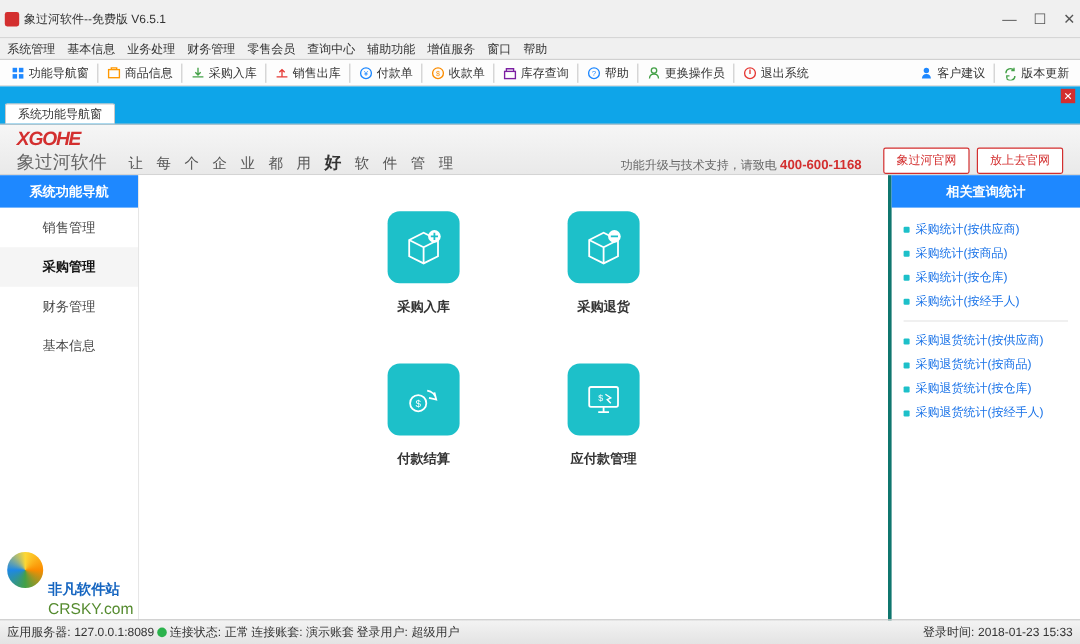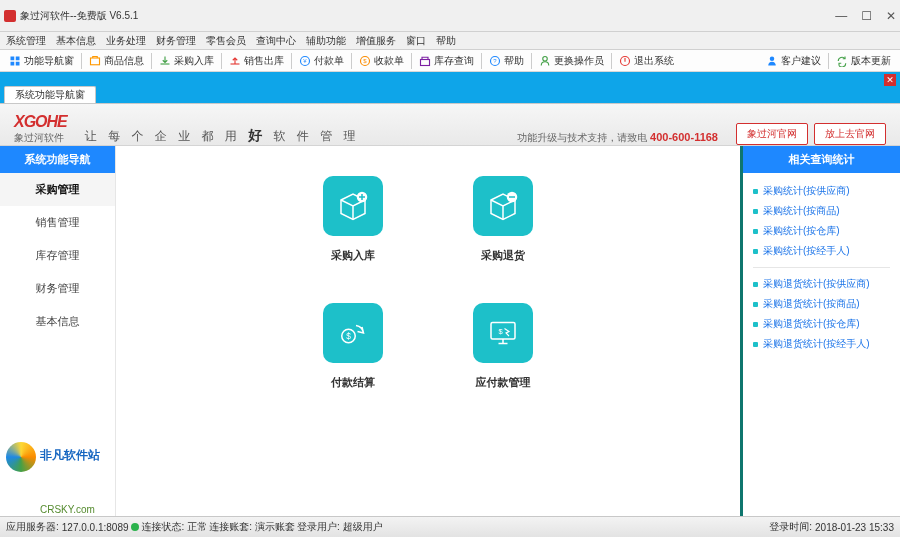--- a/index.html
+++ b/index.html
@@ -25,21 +25,21 @@
 
 
 .tabstrip { height: 32px; background: #0ea5e9; display: flex; align-items: flex-end; padding: 0 4px; border-bottom: 1px solid #c8c8c8; position: relative; }
 .tab { background: #fff; border: 1px solid #c8c8c8; border-bottom: none; padding: 1px 10px; font-size: 10px; color: #333; border-radius: 2px 2px 0 0; }
 .tab-close { position: absolute; right: 4px; top: 2px; width: 12px; height: 12px; background: #d32f2f; color: #fff; font-size: 9px; text-align: center; line-height: 12px; cursor: pointer; }
 
 
 .banner { height: 42px; background: linear-gradient(#f6f6f6,#e9e9e9); display: flex; align-items: flex-end; padding: 0 14px; border-bottom: 1px solid #d4d4d4; }
 .logo { display: flex; flex-direction: column; margin-right: 18px; }
 .logo-text { font-size: 16px; font-weight: bold; color: #d32f2f; font-style: italic; letter-spacing: -1px; }
-.logo-sub { font-size: 10px; color: #666; }
+.logo-sub { font-size: 15px; color: #666; }
 .slogan { font-size: 12px; color: #555; letter-spacing: 4px; }
 .slogan b { font-size: 14px; color: #333; }
 .banner-spacer { flex: 1; }
 .support-text { font-size: 10px; color: #666; margin-right: 12px; }
 .support-text b { color: #d32f2f; font-size: 11px; }
 .banner-btn { border: 1px solid #d32f2f; color: #d32f2f; background: #fff; padding: 3px 10px; font-size: 10px; border-radius: 2px; margin-left: 6px; cursor: pointer; }
 
 
 .body-area { display: flex; height: 398px; }
 .sidebar-left { width: 116px; background: #fff; border-right: 1px solid #e6e6e6; }
@@ -65,21 +65,21 @@
 .statusbar { height: 21px; background: linear-gradient(#f3f3f3,#e3e3e3); border-top: 1px solid #c8c8c8; display: flex; align-items: center; padding: 0 6px; font-size: 10px; color: #333; gap: 2px; position: absolute; bottom: 0; left: 0; right: 0; }
 .status-item { display: flex; align-items: center; gap: 3px; }
 .dot-green { width: 8px; height: 8px; background: #2bb24c; border-radius: 50%; }
 .status-sep { flex: 1; }
 
 
 .watermark { position: absolute; bottom: 22px; left: 6px; display: flex; align-items: center; gap: 4px; z-index: 5; }
 .watermark .wm-ico { width: 30px; height: 30px; border-radius: 50%; background: conic-gradient(#fdd835,#fb8c00,#43a047,#1e88e5,#fdd835); }
 .wm-text { display: flex; flex-direction: column; }
 .wm-text .a { font-size: 12px; color: #1565c0; font-weight: bold; margin-top: 48px; }
-.wm-text .b { font-size: 10px; color: #558b2f; margin-top: 40px; }
+.wm-text .b { font-size: 13px; color: #558b2f; }
 </style>
 </head>
 <body>
 
 <div class="titlebar">
   <div class="app-icon"></div>
   <div class="title">象过河软件--免费版 V6.5.1</div>
   <div class="win-btns">
     <span>—</span>
     <span>☐</span>
@@ -218,23 +218,22 @@
     <span>功能升级与技术支持，请致电</span> <b>400-600-1168</b>
   </div>
   <div class="banner-btn">象过河官网</div>
   <div class="banner-btn">放上去官网</div>
 </div>
 
 <div class="body-area">
 
   <div class="sidebar-left">
     <div class="side-head">系统功能导航</div>
+    <div class="side-item">销售管理</div>
     <div class="side-item active">采购管理</div>
-    <div class="side-item">销售管理</div>
-    <div class="side-item">库存管理</div>
     <div class="side-item">财务管理</div>
     <div class="side-item">基本信息</div>
   </div>
 
   <div class="main">
     <div class="card-row">
       <div class="card">
         <div class="card-box">
             <svg viewBox="0 0 48 48">
               <path d="M8 16l16-8 16 8v18l-16 8-16-8z" fill="none" stroke="#fff" stroke-width="2"></path>

